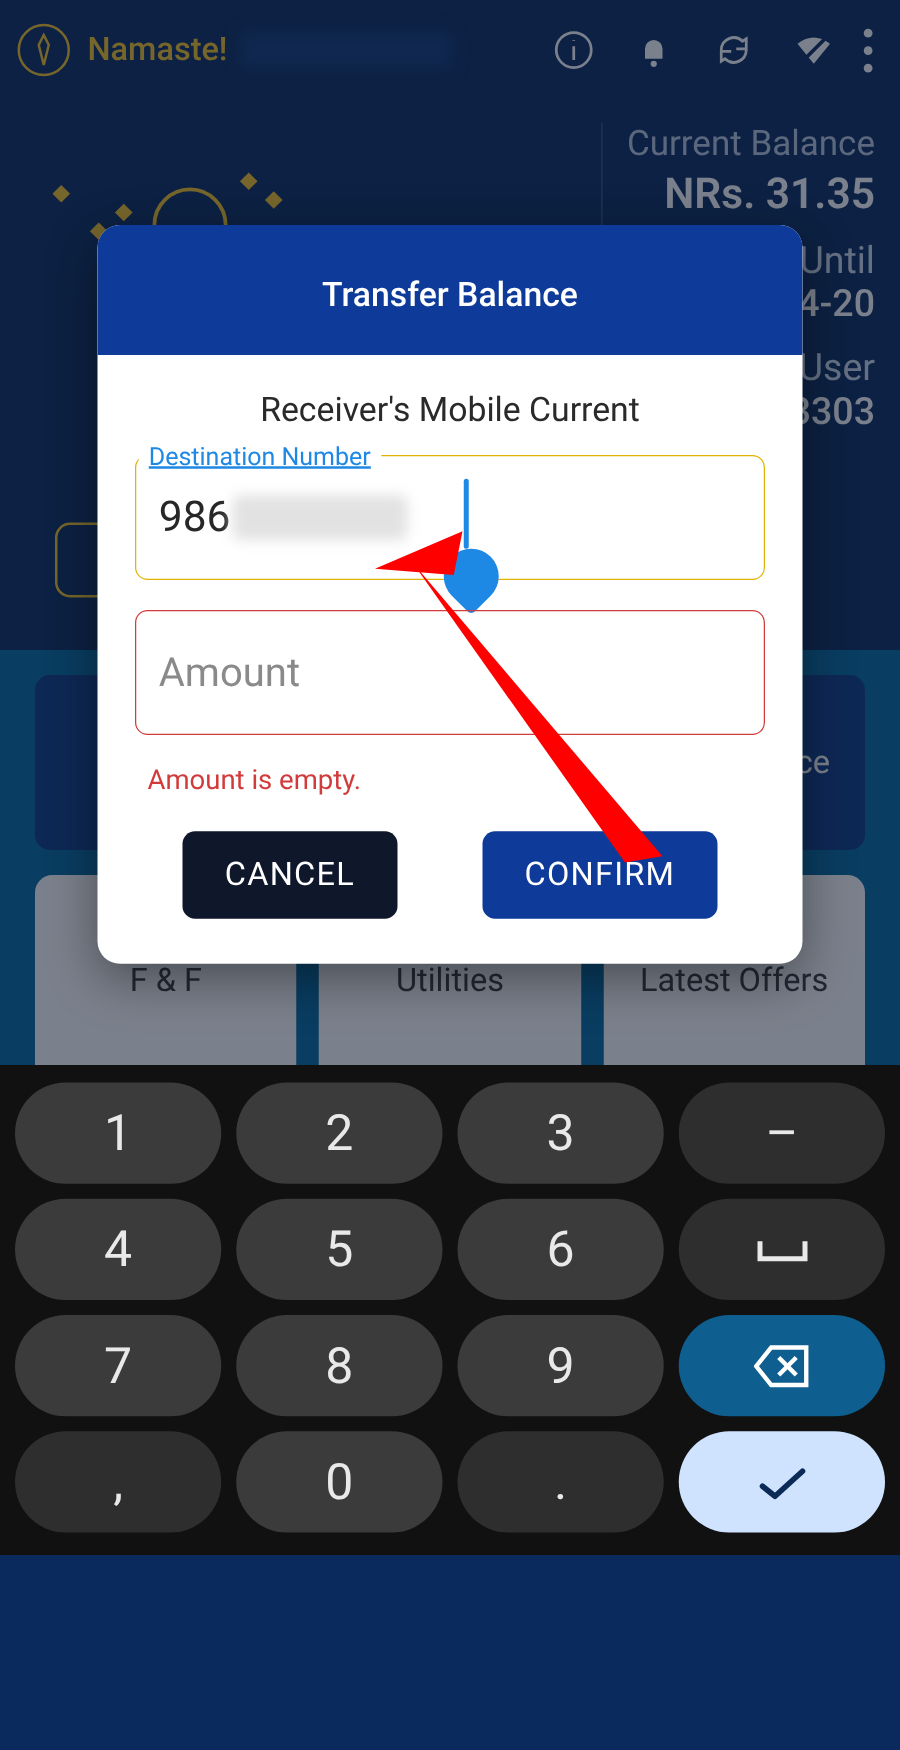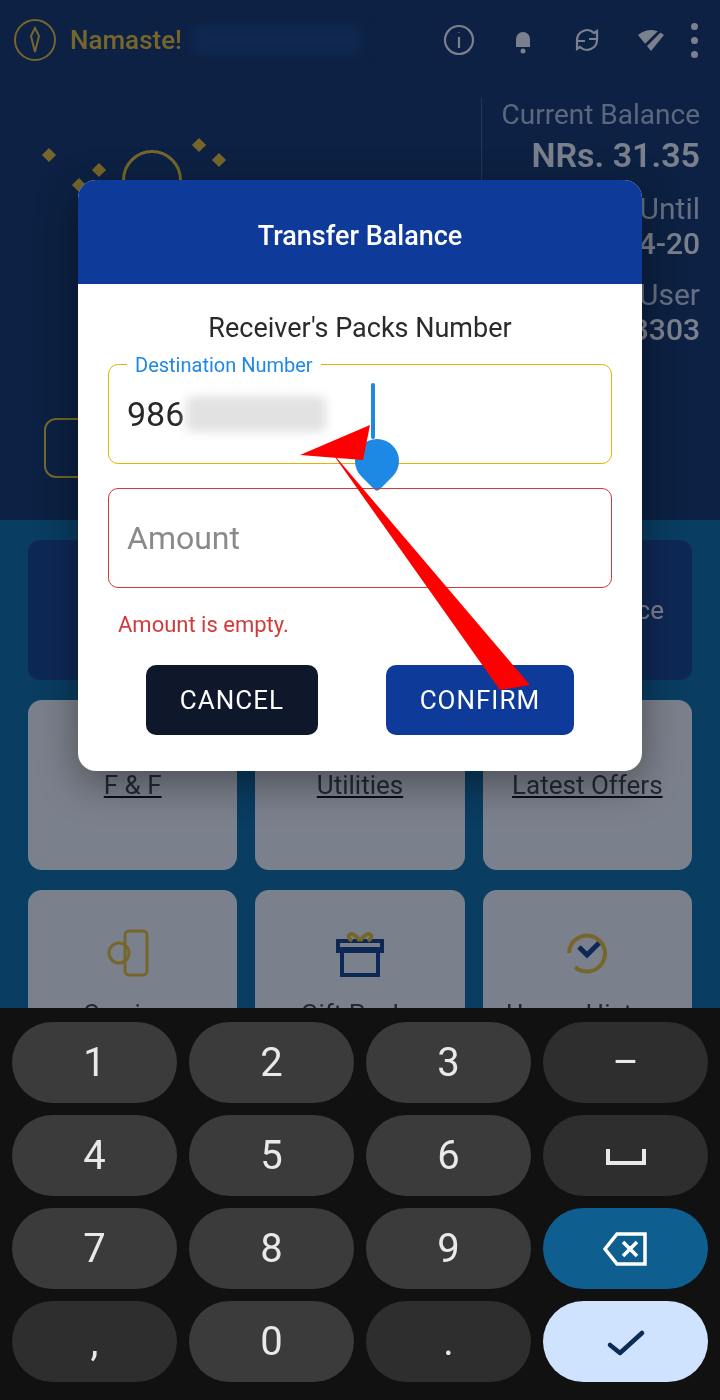--- a/index.html
+++ b/index.html
@@ -1,19 +1,19 @@
 <!DOCTYPE html>
 <html><head>
 <meta charset="utf-8">
 <style>
   * { box-sizing: border-box; margin: 0; padding: 0; font-family: -apple-system, BlinkMacSystemFont, "Segoe UI", Roboto, sans-serif; }
   html, body { width: 720px; height: 1400px; overflow: hidden; background: #0a2a5e; position: relative; }
 
   
-  .app-root { width: 720px; height: 1400px; position: relative; }
+  .app-root { width: 720px; height: 1244px; position: relative; }
 
   .topbar {
     height: 80px; display: flex; align-items: center; padding: 0 14px;
     color: #f3c32b; font-size: 26px; font-weight: 500;
   }
   .topbar .logo {
     width: 42px; height: 42px; border: 2.5px solid #f3c32b; border-radius: 50%;
     display: flex; align-items: center; justify-content: center; margin-right: 14px;
   }
   .topbar .logo svg { width: 20px; height: 28px; }
@@ -51,21 +51,21 @@
     display:flex; align-items:center;
   }
 
   .white-bg { position:absolute; top:520px; left:0; right:0; bottom:0; background:#0369a1; padding:20px 28px; }
 
   .big-bar {
     height:140px; background:#0e3a86; border-radius:12px; color:#fff;
     display:flex; align-items:center; justify-content:flex-end; padding:0 28px; font-size:26px;
   }
 
-  .grid3 { display:grid; grid-template-columns: repeat(3,1fr); gap:18px; margin-top:20px;text-decoration:underline;}
+  .grid3 { display:grid; grid-template-columns: repeat(3,1fr); gap:18px; margin-top:20px;}
   .tile {
     background:#fff; border-radius:14px; height:170px;
     display:flex; flex-direction:column; align-items:center; justify-content:center;
     color:#3a3a3a; font-size:26px; gap:14px;
   }
   .tile .tic { width:64px; height:64px; display:flex; align-items:center; justify-content:center;}
   .tile .tic svg { width:60px; height:60px; }
   .tile .lbl { text-align:center; }
 
   
@@ -85,22 +85,22 @@
   }
   .modal-body { padding:22px 30px 30px; }
   .section-title {
     text-align:center; color:#2a2a2a; font-size:27px; margin:6px 0 20px;
   }
   .field {
     position:relative; border:1.5px solid #e0b400; border-radius:10px;
     height:100px; padding:0 18px; display:flex; align-items:center; margin-bottom:24px;
   }
   .field .float-label {
-    position:absolute; top:-12px; left:18px; background:#fff;
-    padding:0 8px; font-size:20px; color:#1e88e5;
+    position:absolute; top:-12px; left:2px; background:#fff;
+    padding:0 8px; font-size:20px; color:#1e88e5;text-decoration:underline;
   }
   .field .num {
     font-size:34px; color:#272727; display:flex; align-items:center;
   }
   .field .num .redact {
     display:inline-block; width:140px; height:36px; background:#e2e2e2;
     filter:blur(5px); border-radius:6px; margin-left:2px;
   }
   .caret {
     position:absolute; left:262px; top:18px; width:4px; height:56px;
@@ -262,21 +262,21 @@
         <div class="lbl">Usage History</div>
       </div>
     </div>
   </div>
 
   <div class="dim"></div>
 
   <div class="modal">
     <div class="modal-header">Transfer Balance</div>
     <div class="modal-body">
-      <div class="section-title">Receiver's Packs Number</div>
+      <div class="section-title">Receiver's Mobile Current</div>
 
       <div class="field">
         <span class="float-label">Destination Number</span>
         <div class="num">
           <span>986</span>
           <span class="redact"></span>
         </div>
         <div class="caret"></div>
         <div class="caret-handle"></div>
       </div>

